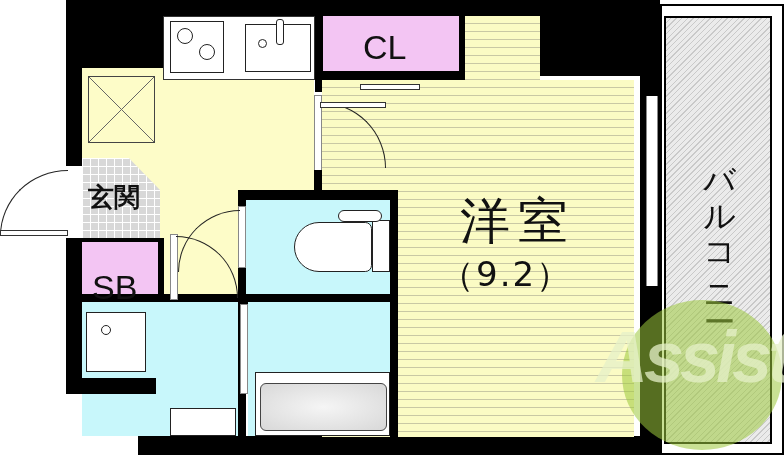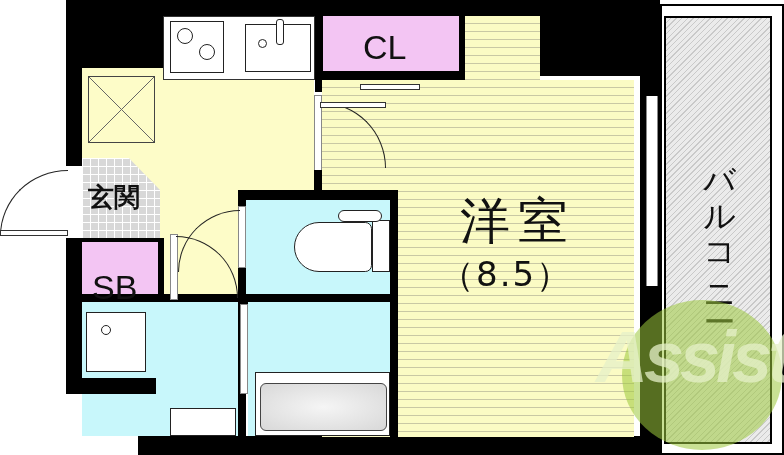--- a/index.html
+++ b/index.html
@@ -45,21 +45,21 @@
 
 <div class="abs wall" style="left:315px;top:10px;width:150px;height:82px;"></div>
 <div class="abs pink" style="left:323px;top:16px;width:136px;height:55px;">
   <span class="label" style="left:40px;top:12px;font-size:34px;font-family:'Liberation Sans',sans-serif;">CL</span>
 </div>
 
 <div class="abs stripe" style="left:322px;top:80px;width:312px;height:357px;"></div>
 <div class="abs stripe" style="left:465px;top:16px;width:75px;height:64px;"></div>
 <div class="abs wall" style="left:540px;top:16px;width:100px;height:60px;"></div>
 <span class="label" style="left:460px;top:188px;font-size:50px;letter-spacing:8px;">洋室</span>
-<span class="label" style="left:440px;top:252px;font-size:34px;letter-spacing:2px;">（8.5）</span>
+<span class="label" style="left:440px;top:252px;font-size:34px;letter-spacing:2px;">（9.2）</span>
 
 <div class="abs" style="left:314px;top:95px;width:8px;height:92px;background:#fff;border:1px solid #888;"></div>
 <div class="abs wall" style="left:314px;top:170px;width:8px;height:22px;"></div>
 <div class="door-arc" style="left:320px;top:102px;width:66px;height:66px;"></div>
 <div class="abs" style="left:320px;top:102px;width:66px;height:6px;background:#fff;border:1px solid #333;"></div>
 <div class="abs" style="left:360px;top:84px;width:60px;height:6px;background:#fff;border:1px solid #333;"></div>
 
 <div class="abs tile" style="left:82px;top:158px;width:78px;height:80px;clip-path:polygon(0 0,60% 0,100% 40%,100% 100%,0 100%);"></div>
 <span class="label" style="left:88px;top:180px;font-size:26px;font-weight:bold;">玄関</span>
 <div class="abs" style="left:66px;top:166px;width:16px;height:72px;background:#fff;"></div>

